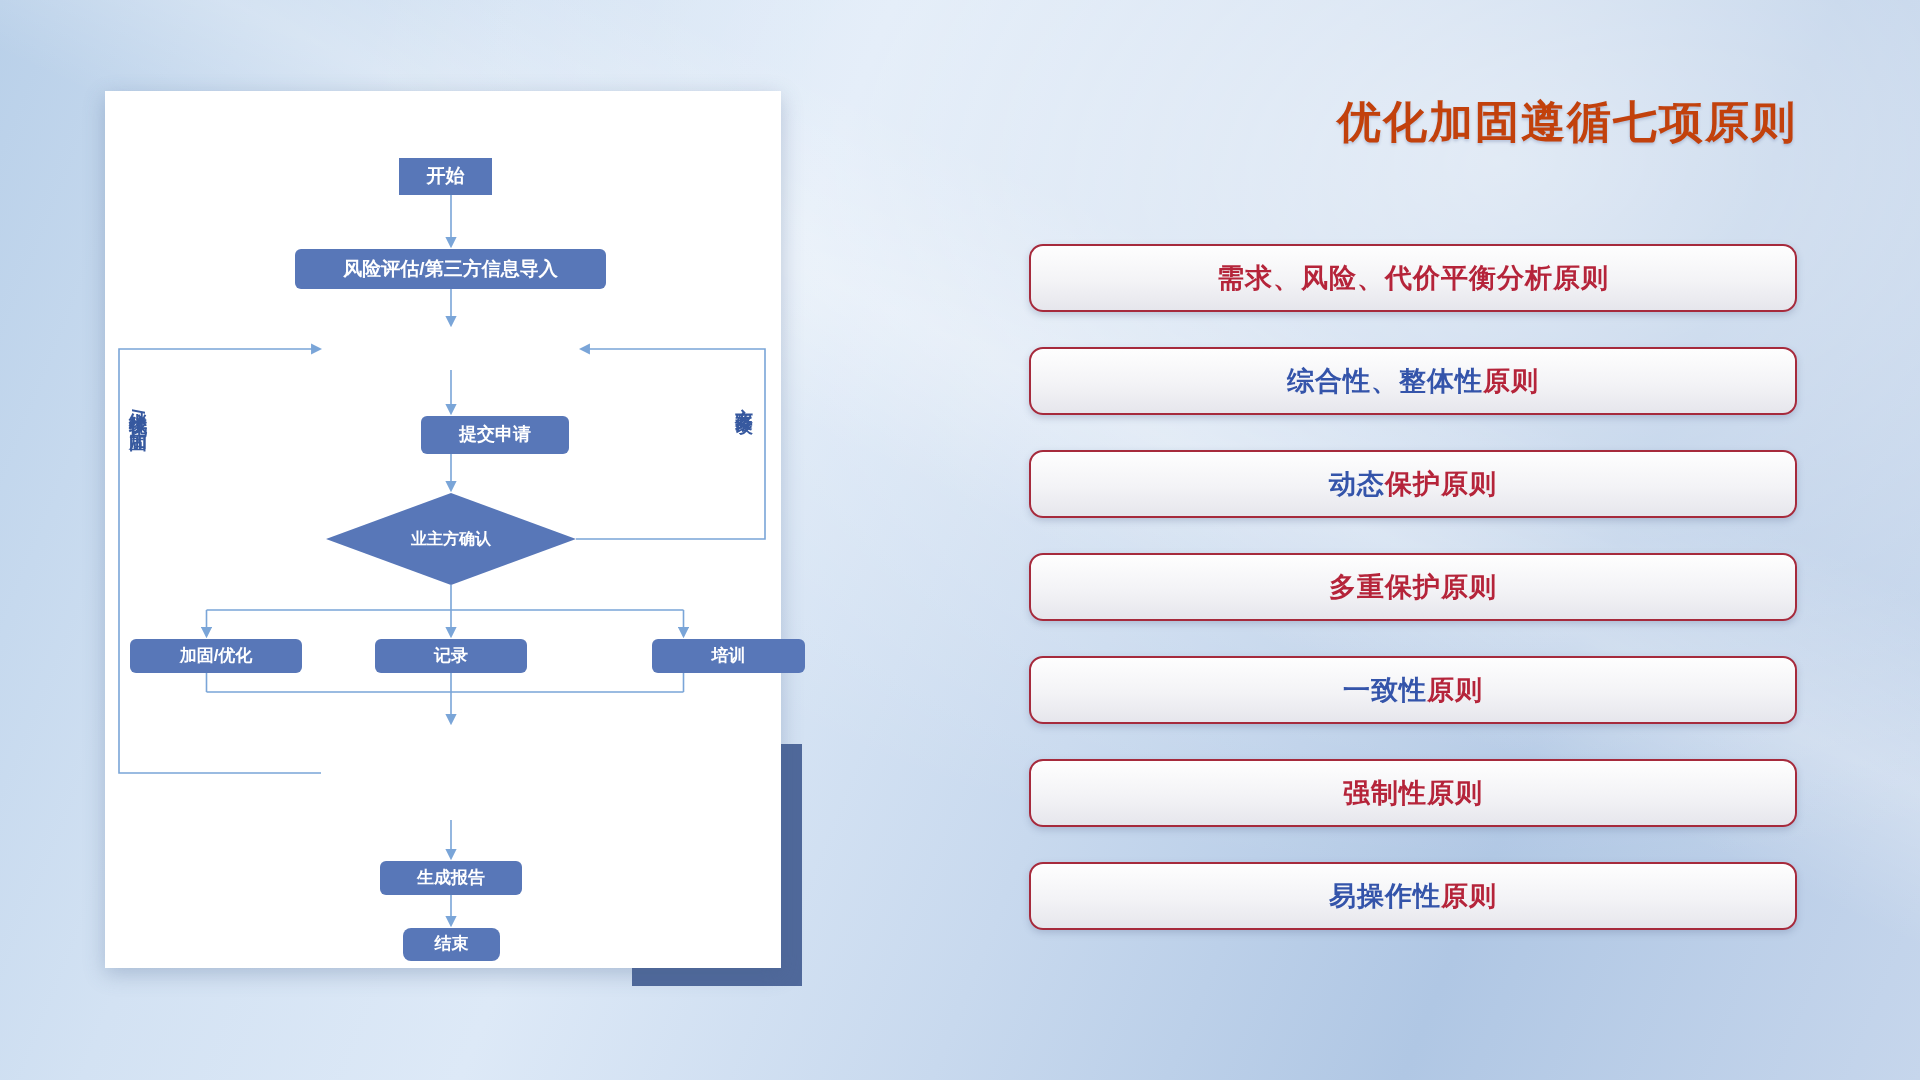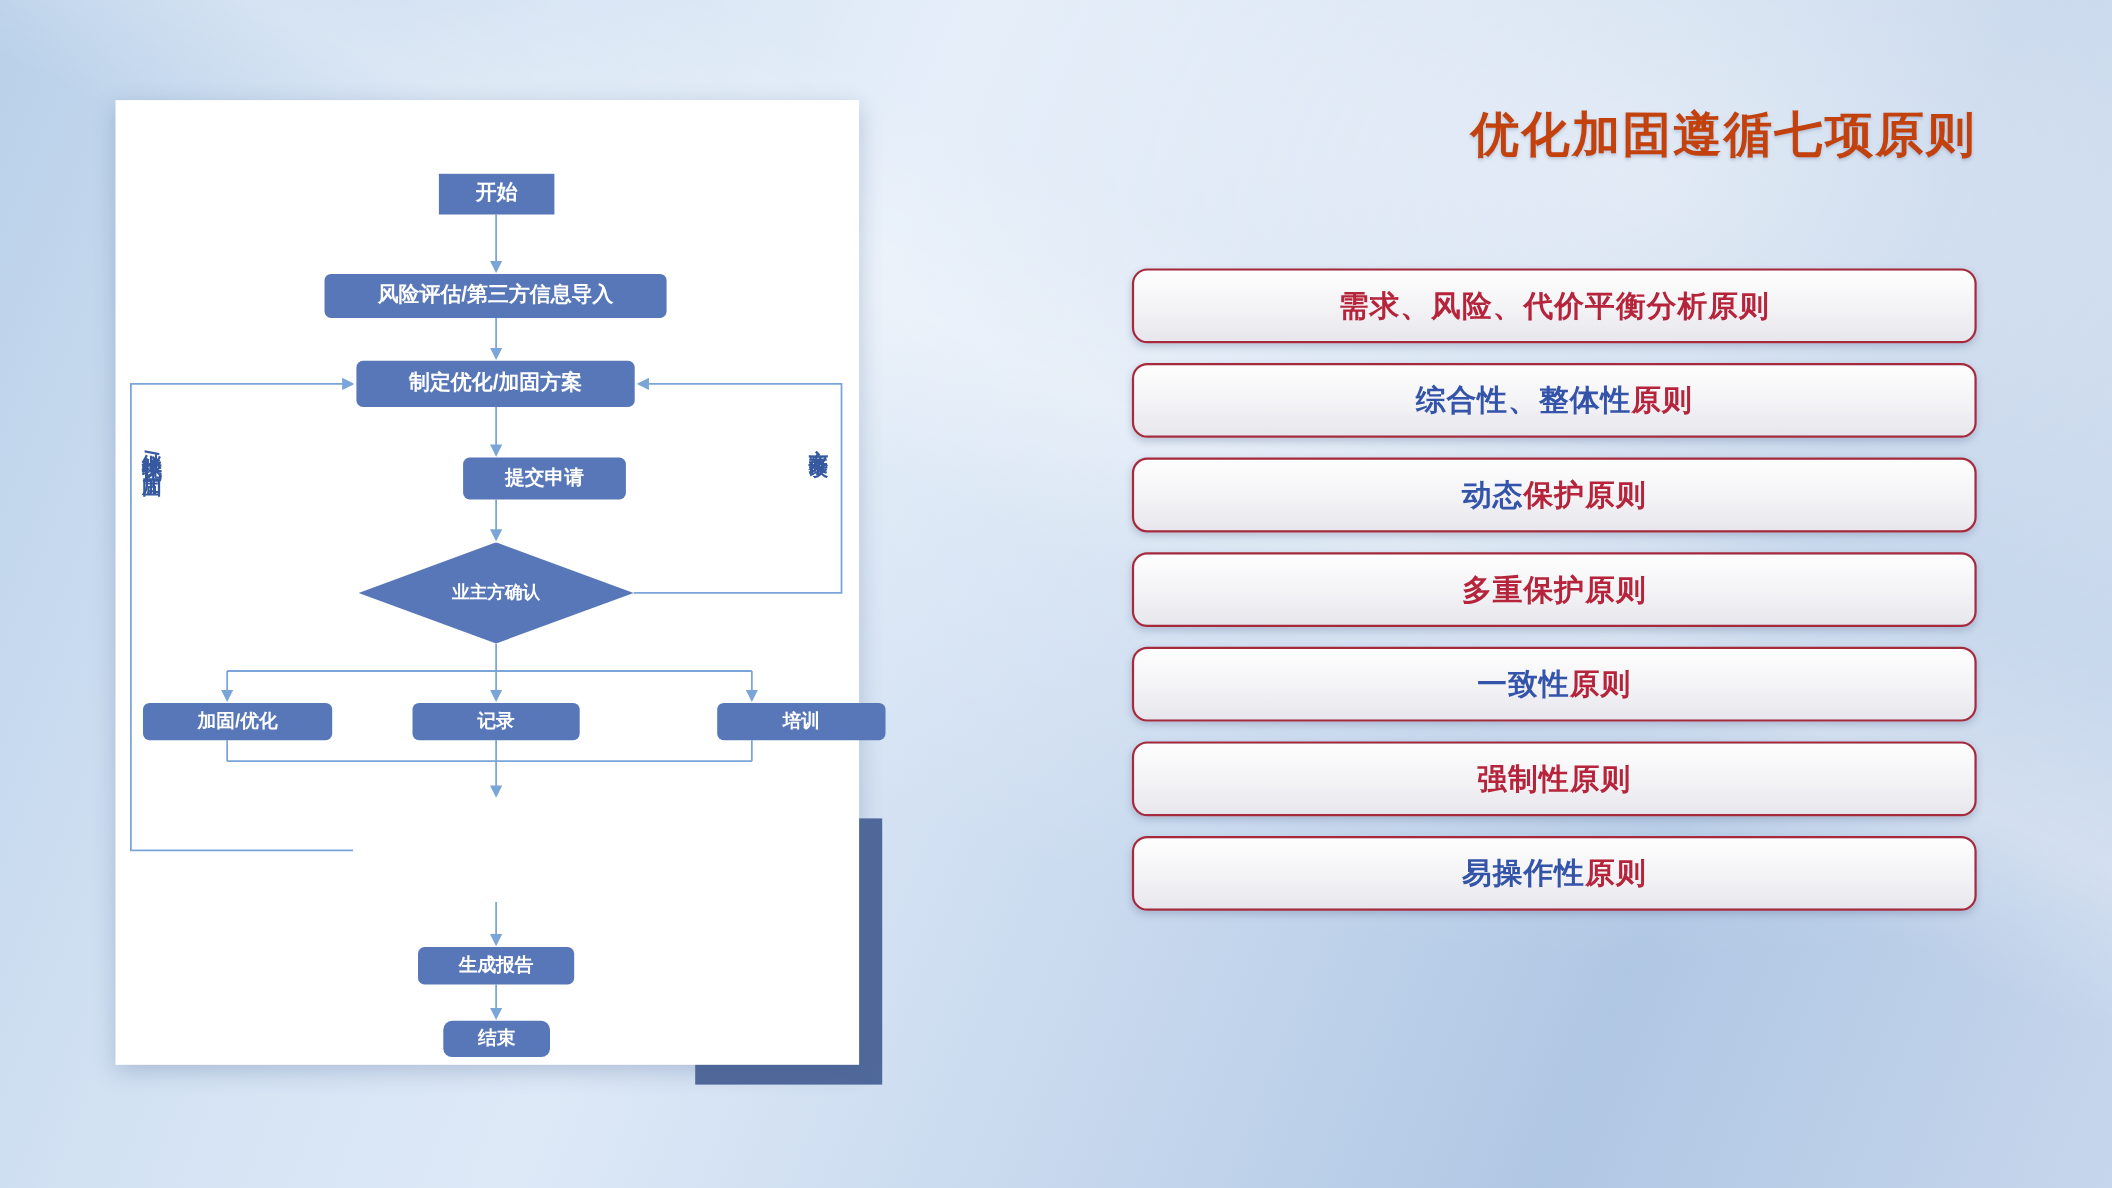--- a/index.html
+++ b/index.html
@@ -23,21 +23,21 @@
     background:#ffffff;
     box-shadow:0 6px 20px rgba(70,95,140,.30);
   }
   .flow-lines{ position:absolute; left:0; top:0; width:676px; height:877px; }
 
   .node{
     position:absolute; display:flex; align-items:center; justify-content:center;
     background:#5877b8; color:#ffffff; font-weight:bold; text-align:center;
     border-radius:6px; line-height:1.1;
   }
-  .n-start   { left:294px; top:67px;  width:105px; height:37px; font-size:19px; border-radius:0; }
+  .n-start   { left:294px; top:67px;  width:93px; height:37px; font-size:19px; border-radius:0; }
   .n-risk    { left:190px; top:158px; width:311px; height:40px; font-size:19px; }
   .n-plan    { left:219px; top:237px; width:253px; height:42px; font-size:19px; }
   .n-submit  { left:272px; top:325px; width:148px; height:38px; font-size:18px;margin-left:44px; }
   .n-harden  { left:25px;  top:548px; width:172px; height:34px; font-size:17px; }
   .n-record  { left:270px; top:548px; width:152px; height:34px; font-size:17px; }
   .n-training{ left:502px; top:548px; width:153px; height:34px; font-size:17px;margin-left:45px; }
   .n-report  { left:275px; top:770px; width:142px; height:34px; font-size:17px; }
   .n-end     { left:298px; top:837px; width:97px;  height:33px; font-size:17px; border-radius:8px; }
 
   .diamond{
@@ -58,21 +58,21 @@
 
   
   .page-title{
     position:absolute; left:1029px; top:93px; width:768px; height:56px;
     text-align:right; font-size:44px; font-weight:bold; color:#c2410c;
     text-shadow:0 2px 3px rgba(60,80,140,.25);
     letter-spacing:2px;
   }
   .principles{
     position:absolute; left:1029px; top:244px; width:768px;
-    display:flex; flex-direction:column; gap:18px;
+    display:flex; flex-direction:column; gap:35px;
   }
   .principle-btn{
     height:68px; border:2px solid #a62a3c; border-radius:14px;
     background:linear-gradient(180deg,#fefefe 0%, #f3f3f6 55%, #e6e6ec 100%);
     box-shadow:0 3px 7px rgba(105,120,155,.32);
     display:flex; align-items:center; justify-content:center;
     font-size:27px; font-weight:bold; letter-spacing:1px;
   }
   .seg-red { color:#b5243a; }
   .seg-blue{ color:#3454aa;text-align:center; }
@@ -109,21 +109,20 @@
         <line x1="346" y1="729" x2="346" y2="767" marker-end="url(#arr)"></line>
         <line x1="346" y1="804" x2="346" y2="834" marker-end="url(#arr)"></line>
 
         <path d="M471 448 H660 V258 H476" marker-end="url(#arr)"></path>
         <path d="M216 682 H14 V258 H215" marker-end="url(#arr)"></path>
       </g>
     </svg>
 
     <div class="node n-start">开始</div>
     <div class="node n-risk">风险评估/第三方信息导入</div>
-    <div class="node n-plan">制定优化/加固方案</div>
     <div class="node n-submit">提交申请</div>
     <div class="diamond n-owner">业主方确认</div>
     <div class="node n-harden">加固/优化</div>
     <div class="node n-record">记录</div>
     <div class="node n-training">培训</div>
     <div class="node n-report">生成报告</div>
     <div class="node n-end">结束</div>
 
     <div class="vlabel vlabel-left">继续优化/加固</div>
     <div class="vlabel vlabel-right">方案修改</div>

